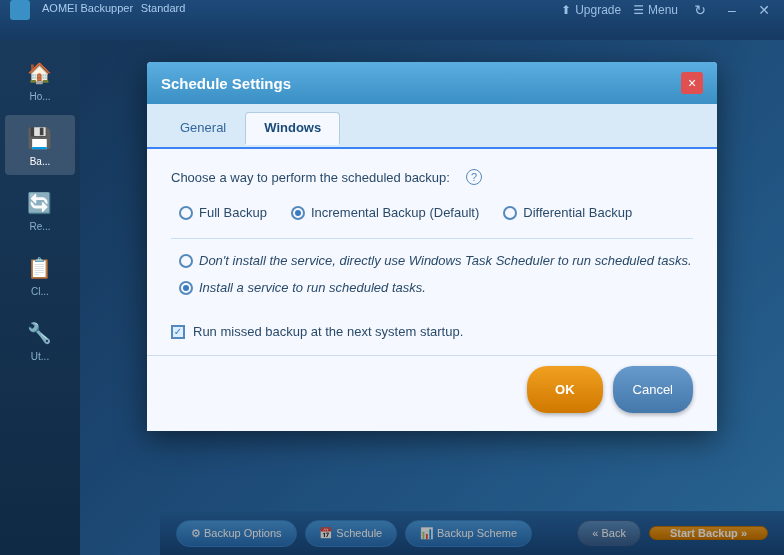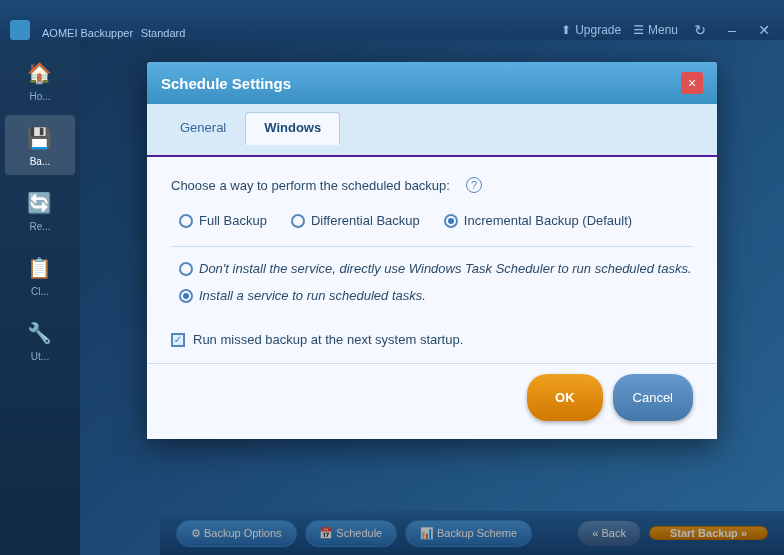--- a/index.html
+++ b/index.html
@@ -10,21 +10,21 @@
       font-family: 'Segoe UI', Tahoma, sans-serif;
       font-size: 13px;
       background: #1a3a5c;
     }
 
     
     .title-bar {
       background: linear-gradient(to bottom, #1e4a7a, #163a62);
       height: 40px;
       display: flex;
-      align-items: flex-end;
+      align-items: flex-start;
       padding: 0 10px;
       color: #fff;
     }
     .title-bar-logo {
       width: 20px;
       height: 20px;
       background: #3a8fc4;
       border-radius: 3px;
       margin-right: 8px;
     }
@@ -158,22 +158,22 @@
       justify-content: center;
       color: #fff;
       font-size: 14px;
       cursor: pointer;
     }
 
     
     .tab-bar {
       background: #d8eaf8;
       display: flex;
-      padding: 8px 14px 12px;
-      border-bottom: 2px solid #4c1d95;
+      padding: 8px 14px 4px;
+      border-bottom: 2px solid #3b82f6;
     }
     .tab {
       padding: 7px 18px;
       font-size: 13px;
       cursor: pointer;
       border-radius: 4px 4px 0 0;
       color: #336699;
       border: 1px solid transparent;
     }
     .tab.active {
@@ -438,26 +438,26 @@
           <span>Choose a way to perform the scheduled backup:</span>
           <span class="help-icon">?</span>
         </div>
 
         <div class="radio-group">
           <label class="radio-item">
             <div class="radio-circle"></div>
             <span>Full Backup</span>
           </label>
           <label class="radio-item">
+            <div class="radio-circle checked"></div>
+            <span>Incremental Backup (Default)</span>
+          </label>
+          <label class="radio-item">
             <div class="radio-circle"></div>
             <span>Differential Backup</span>
-          </label>
-          <label class="radio-item">
-            <div class="radio-circle checked"></div>
-            <span>Incremental Backup (Default)</span>
           </label>
         </div>
 
         <div class="divider"></div>
 
         <div class="option-group">
           <label class="radio-item">
             <div class="radio-circle"></div>
             <span>Don't install the service, directly use Windows Task Scheduler to run scheduled tasks.</span>
           </label>

